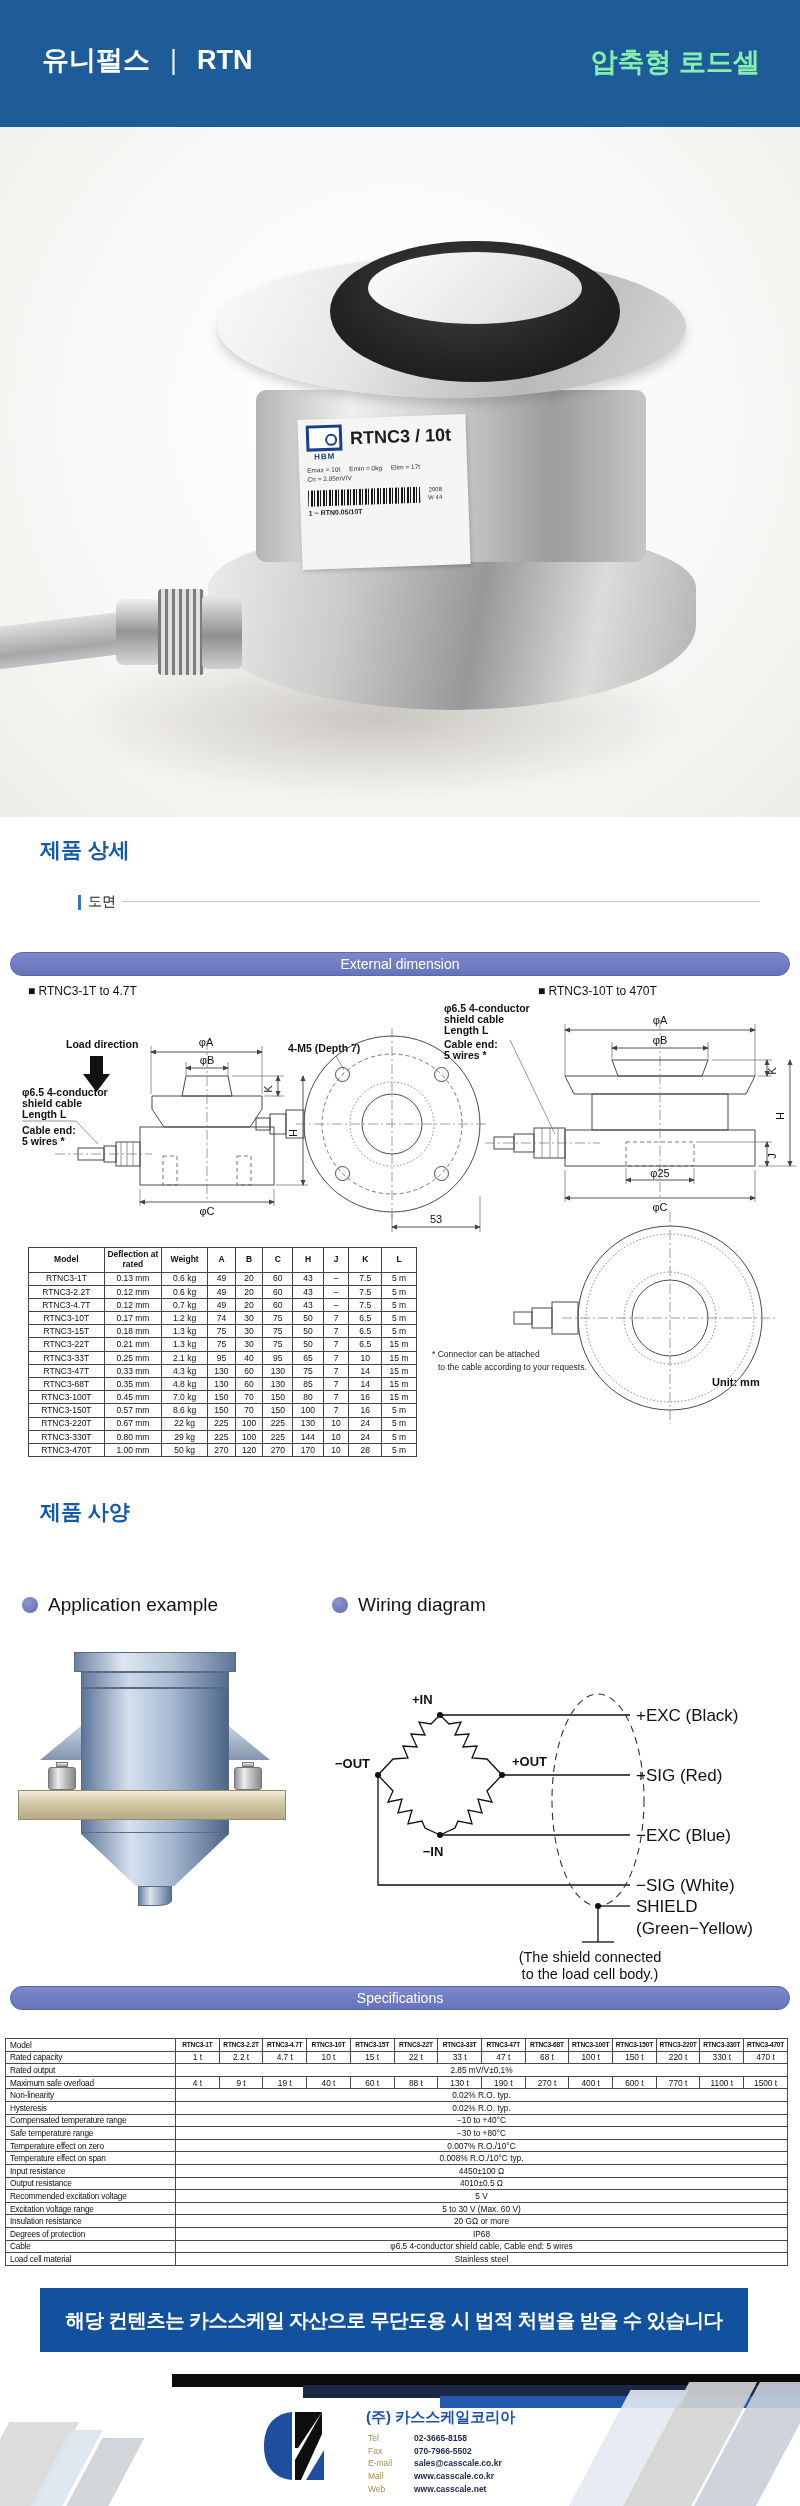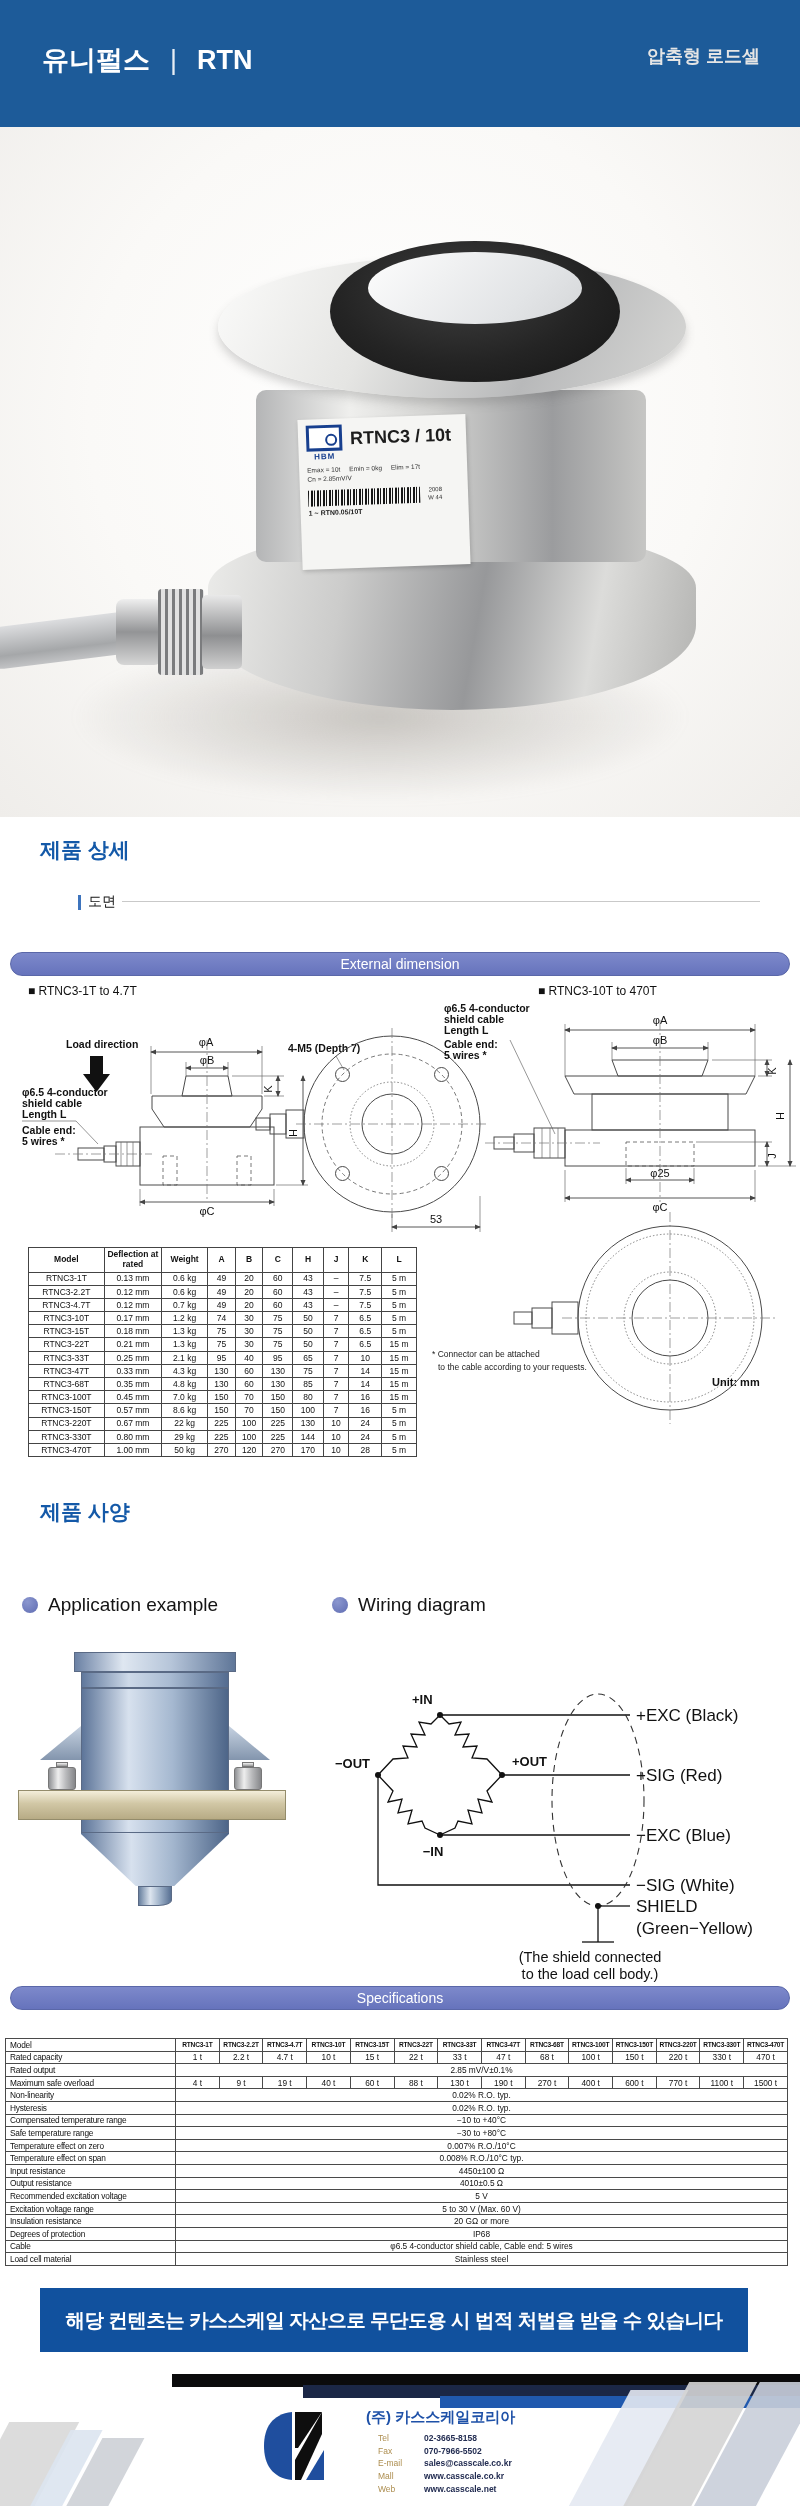--- a/index.html
+++ b/index.html
@@ -4,21 +4,21 @@
 <style>
   html,body{margin:0;padding:0;background:#fff;}
   .page{position:relative;width:800px;height:2506px;background:#fff;overflow:hidden;
         font-family:"Liberation Sans",sans-serif;color:#111;}
   .abs{position:absolute;}
 
   
   .header{position:absolute;left:0;top:0;width:800px;height:150px;background:#1d5b99;}
   .header-left{position:absolute;left:42px;top:42px;font-size:27px;font-weight:bold;color:#fff;display:flex;gap:20px;align-items:center;}
   .header-sep{font-weight:400;opacity:.9;}
-  .header-right{position:absolute;right:40px;top:44px;font-size:18px;font-weight:bold;color:#e5e5e5;}
+  .header-right{position:absolute;right:40px;top:44px;font-size:27px;font-weight:bold;color:#86efac;}
 
   
   .photo{position:absolute;left:0;top:127px;width:800px;height:690px;
          background:radial-gradient(ellipse at 50% 42%,#ffffff 0%,#faf9f7 55%,#efedea 100%);}
   .ph-shadow{position:absolute;left:70px;top:505px;width:620px;height:170px;border-radius:50%;
          background:radial-gradient(ellipse,rgba(150,145,138,.5),rgba(150,145,138,0) 70%);filter:blur(6px);}
   .ph-cable{position:absolute;left:-20px;top:492px;width:170px;height:42px;border-radius:21px;
          background:linear-gradient(180deg,#dcdddf,#a5a7a9 70%,#c2c3c5);transform:rotate(-7deg);}
   .ph-bottom{position:absolute;left:208px;top:398px;width:488px;height:185px;
          border-radius:50% / 34% 34% 46% 46%;
@@ -131,21 +131,21 @@
 
   
   .footer{position:absolute;left:0;top:2352px;width:800px;height:154px;overflow:hidden;background:#fff;}
   .stripe{position:absolute;}
   .st-black{left:172px;top:22px;width:628px;height:13px;background:#0b0b0c;}
   .st-navy{left:303px;top:33px;width:497px;height:13px;background:#1b2746;}
   .st-blue{left:440px;top:44px;width:360px;height:12px;background:#2059ae;}
   .wm{position:absolute;transform:skewX(-28deg);opacity:.9;}
   .company{position:absolute;left:366px;top:56px;font-size:15px;font-weight:bold;color:#1e51a8;z-index:3;}
   .contacts{position:absolute;left:368px;top:80px;z-index:3;}
-  .c-row{display:flex;height:12.6px;align-items:center;margin-left:10px;}
+  .c-row{display:flex;height:12.6px;align-items:center;}
   .c-lab{width:46px;font-size:8.5px;color:#ad8e50;}
   .c-val{font-size:8.5px;color:#232d52;font-weight:bold;}
   .cas-logo{position:absolute;left:260px;top:56px;z-index:3;}
 </style>
 </head>
 <body>
 
 <div class="page">
 
   <div class="header">

